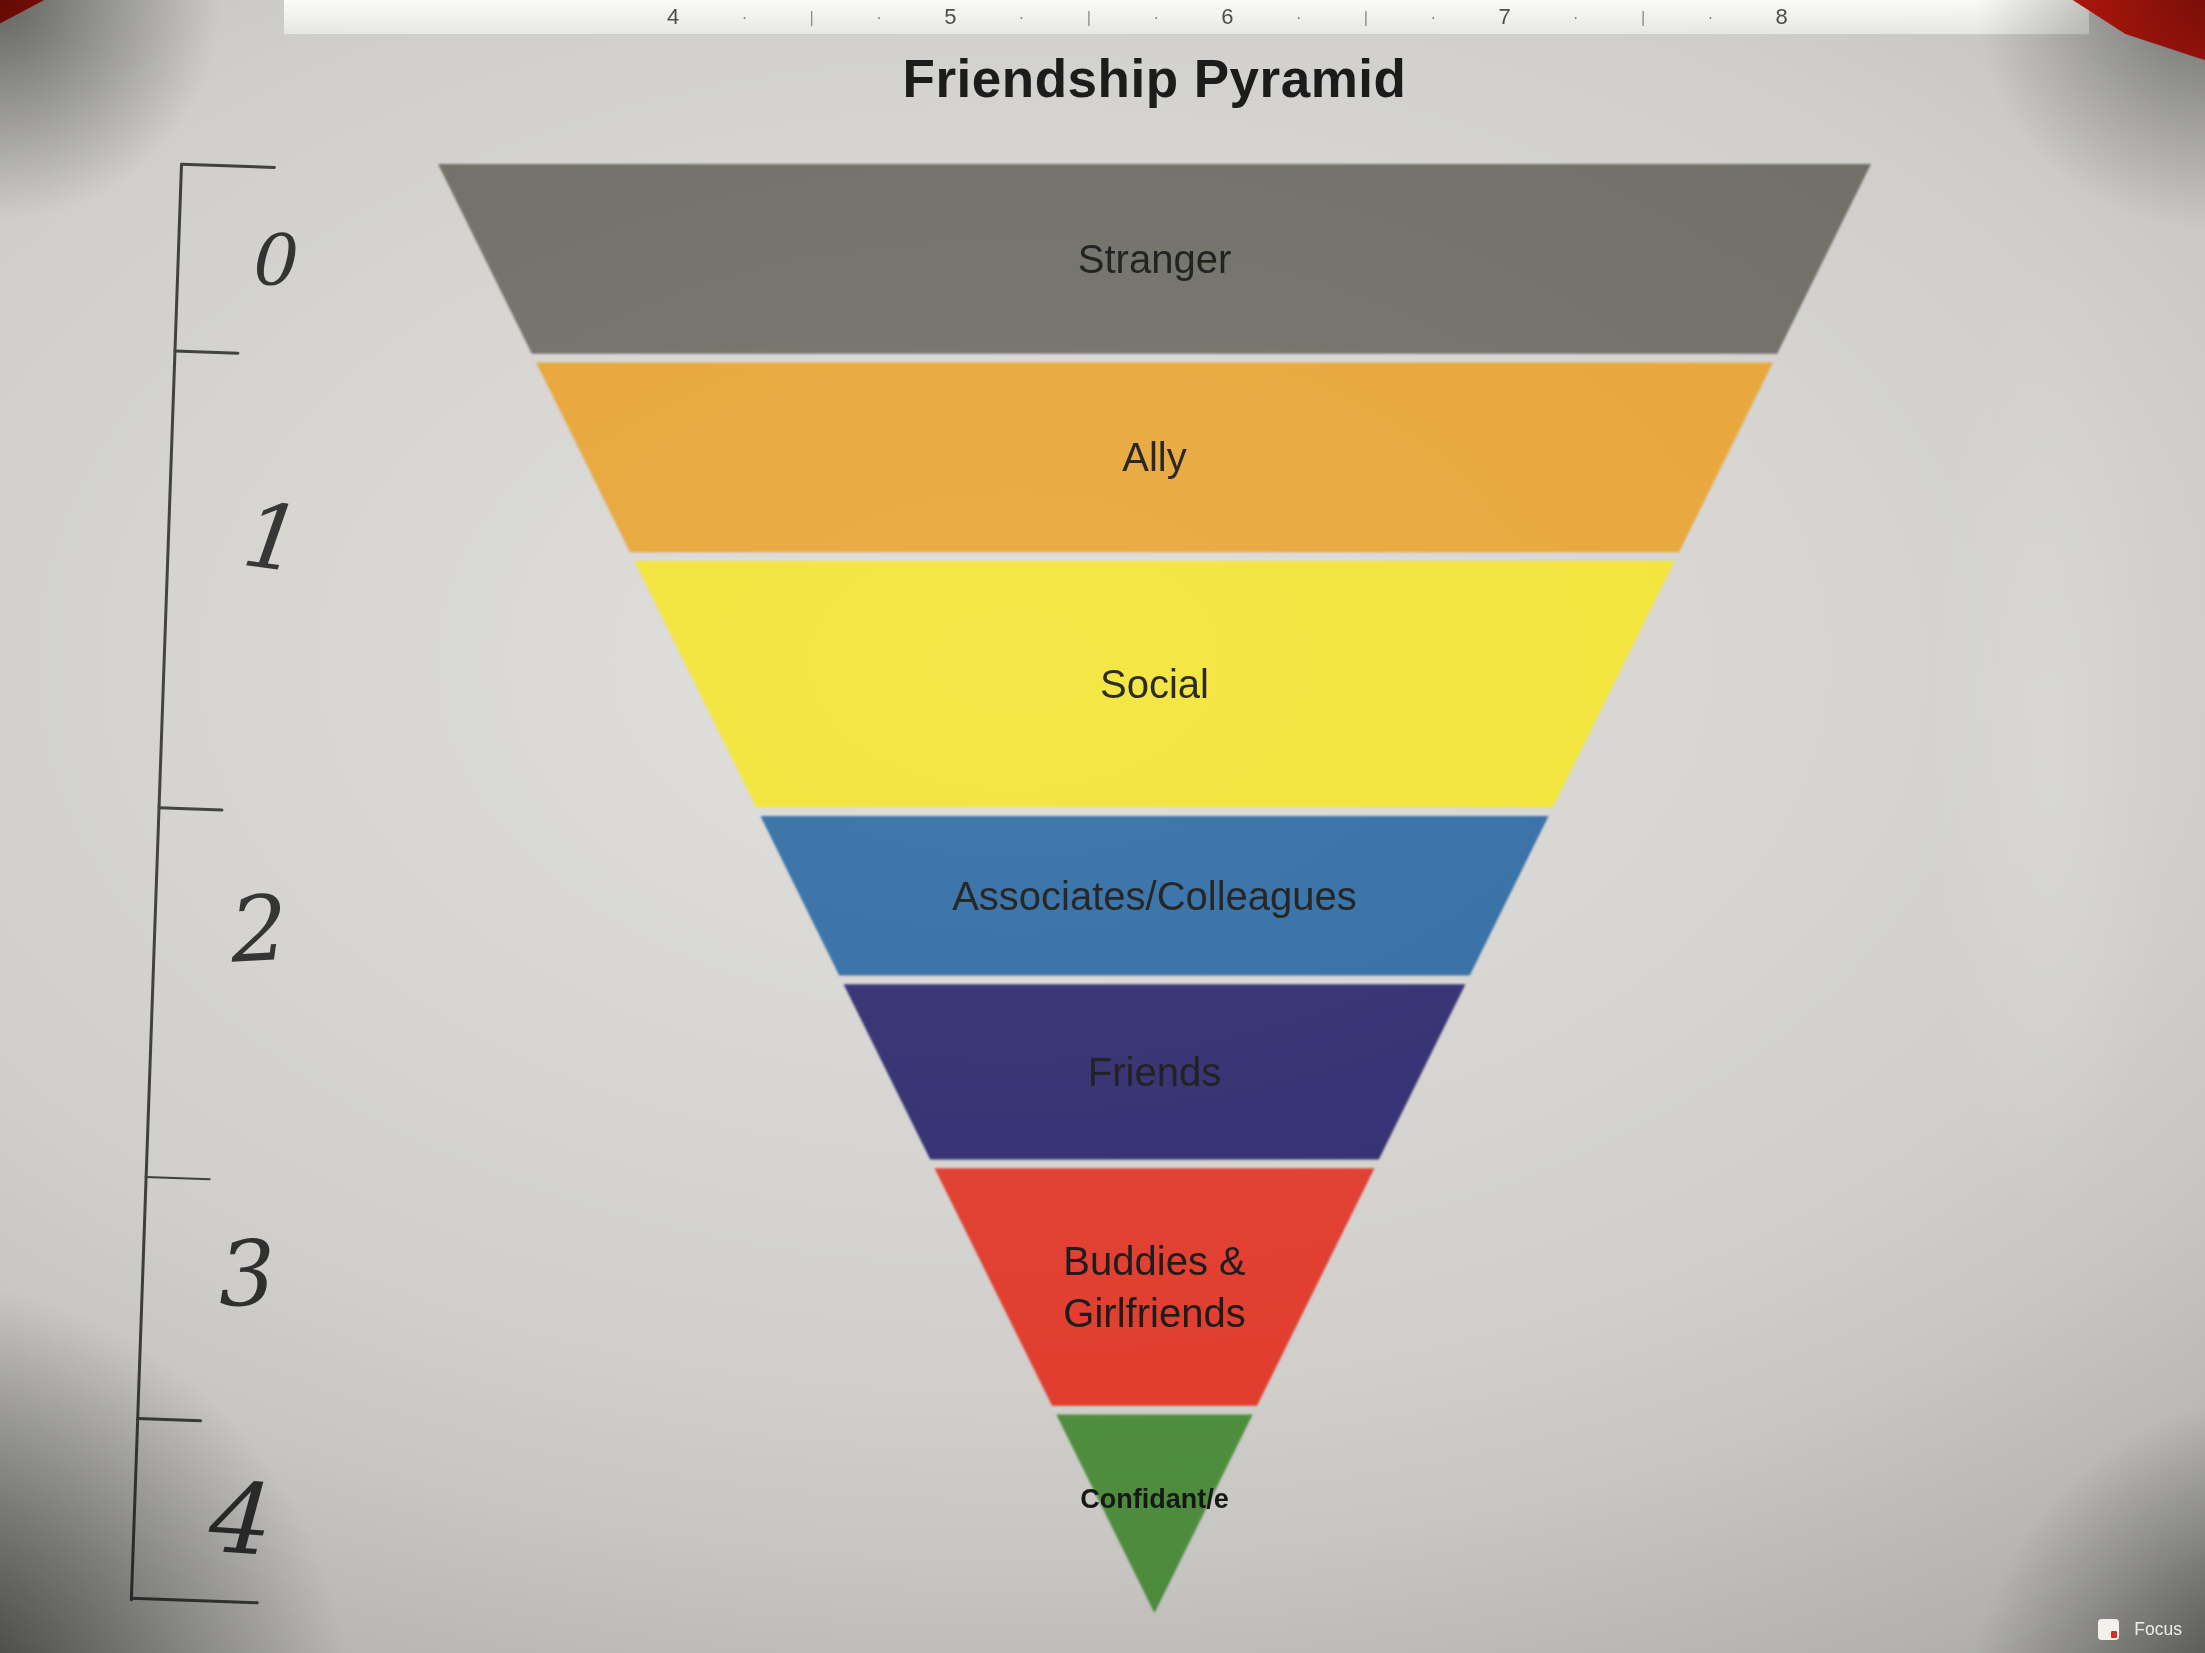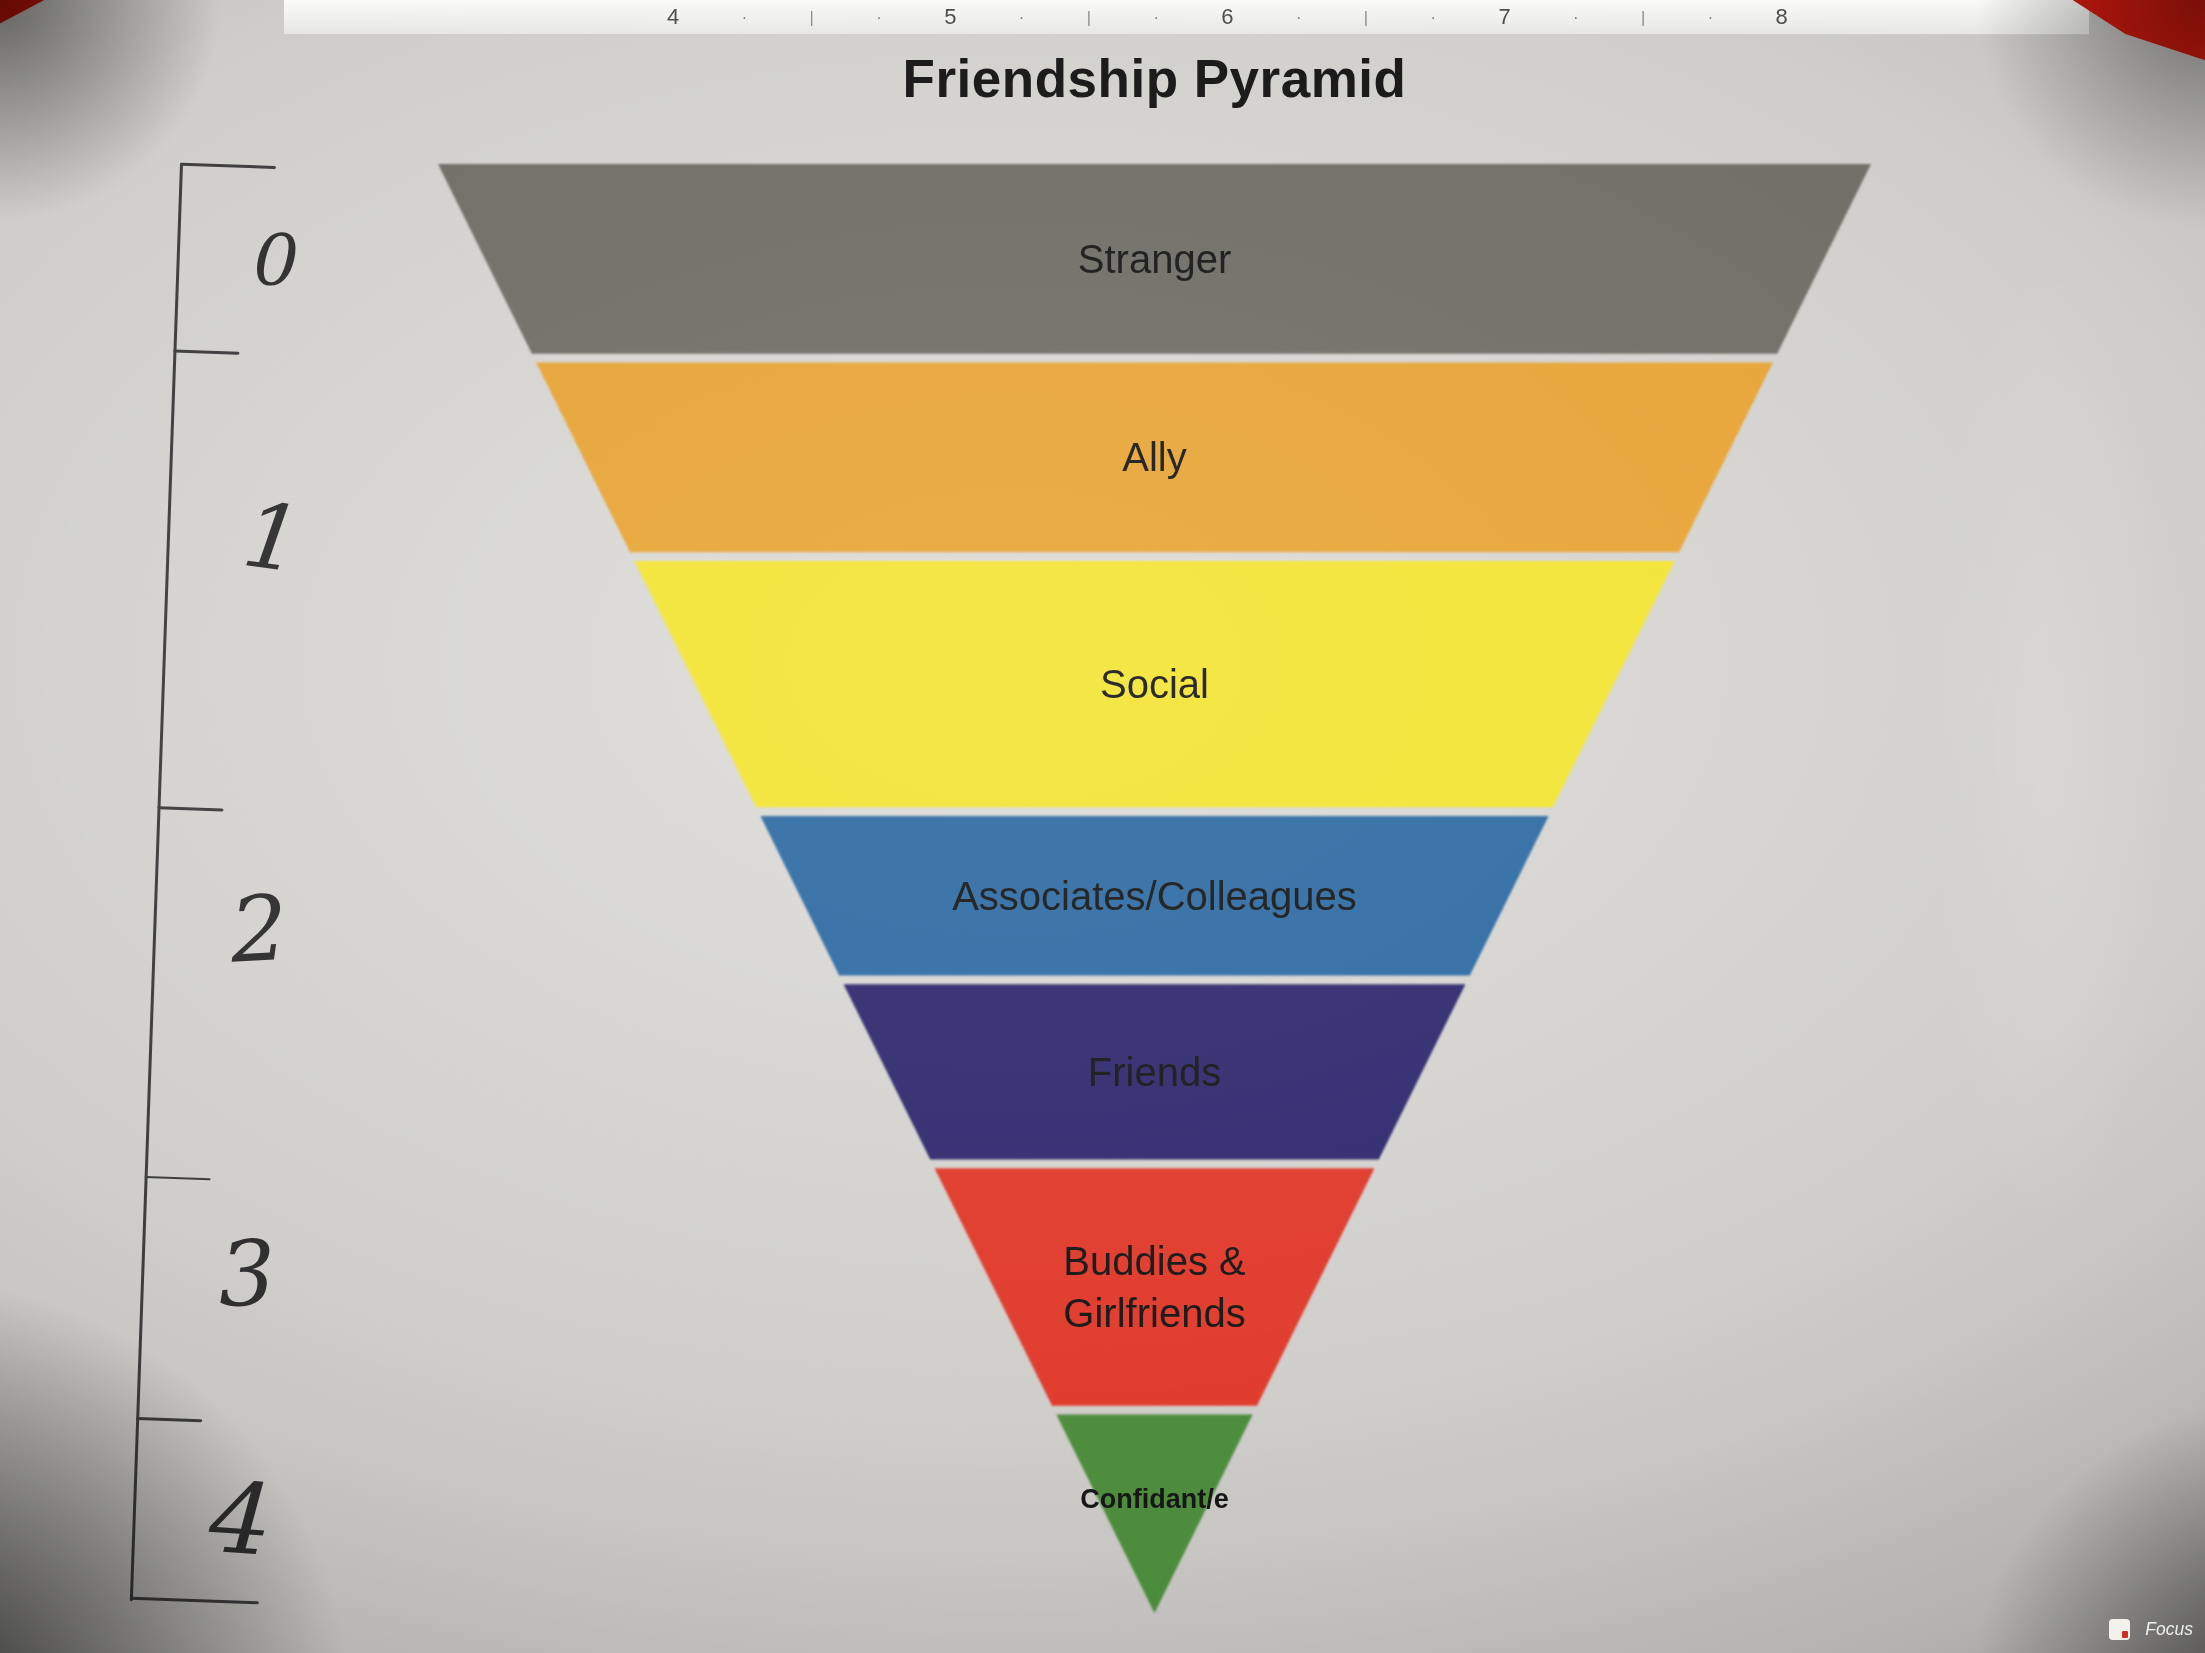--- a/index.html
+++ b/index.html
@@ -93,23 +93,23 @@
       radial-gradient(circle 711px at -4% 104%, rgba(0,0,0,0.72), transparent 62%),
       radial-gradient(circle 547px at 104% 104%, rgba(0,0,0,0.65), transparent 60%),
       radial-gradient(ellipse 175px 711px at 93% 45%, rgba(255,255,255,0.14), transparent 70%),
       radial-gradient(ellipse 135% 112% at 46% 40%,
         rgba(255,255,255,0.10) 0%, rgba(0,0,0,0) 48%,
         rgba(0,0,0,0.10) 74%, rgba(0,0,0,0.34) 96%);
   }
 
   
   .focus-badge {
-    position:absolute; right:12px; bottom:14.2px; z-index:6;
+    position:absolute; right:23px; bottom:14.2px; z-index:6;
     display:flex; align-items:center; gap:15px;
-    color:rgba(255,255,255,0.88); font-size:17.5px;font-style:italic;
+    color:rgba(255,255,255,0.88); font-size:17.5px;
   }
   .focus-icon {
     position:relative; width:21px; height:21px; background:#f2f1ec;
     border-radius:3.8px; display:inline-block;
   }
   .focus-icon::after {
     content:""; position:absolute; right:2.2px; bottom:2.2px;
     width:6.6px; height:6.6px; background:#d03020; border-radius:1.1px;
   }
 </style>

